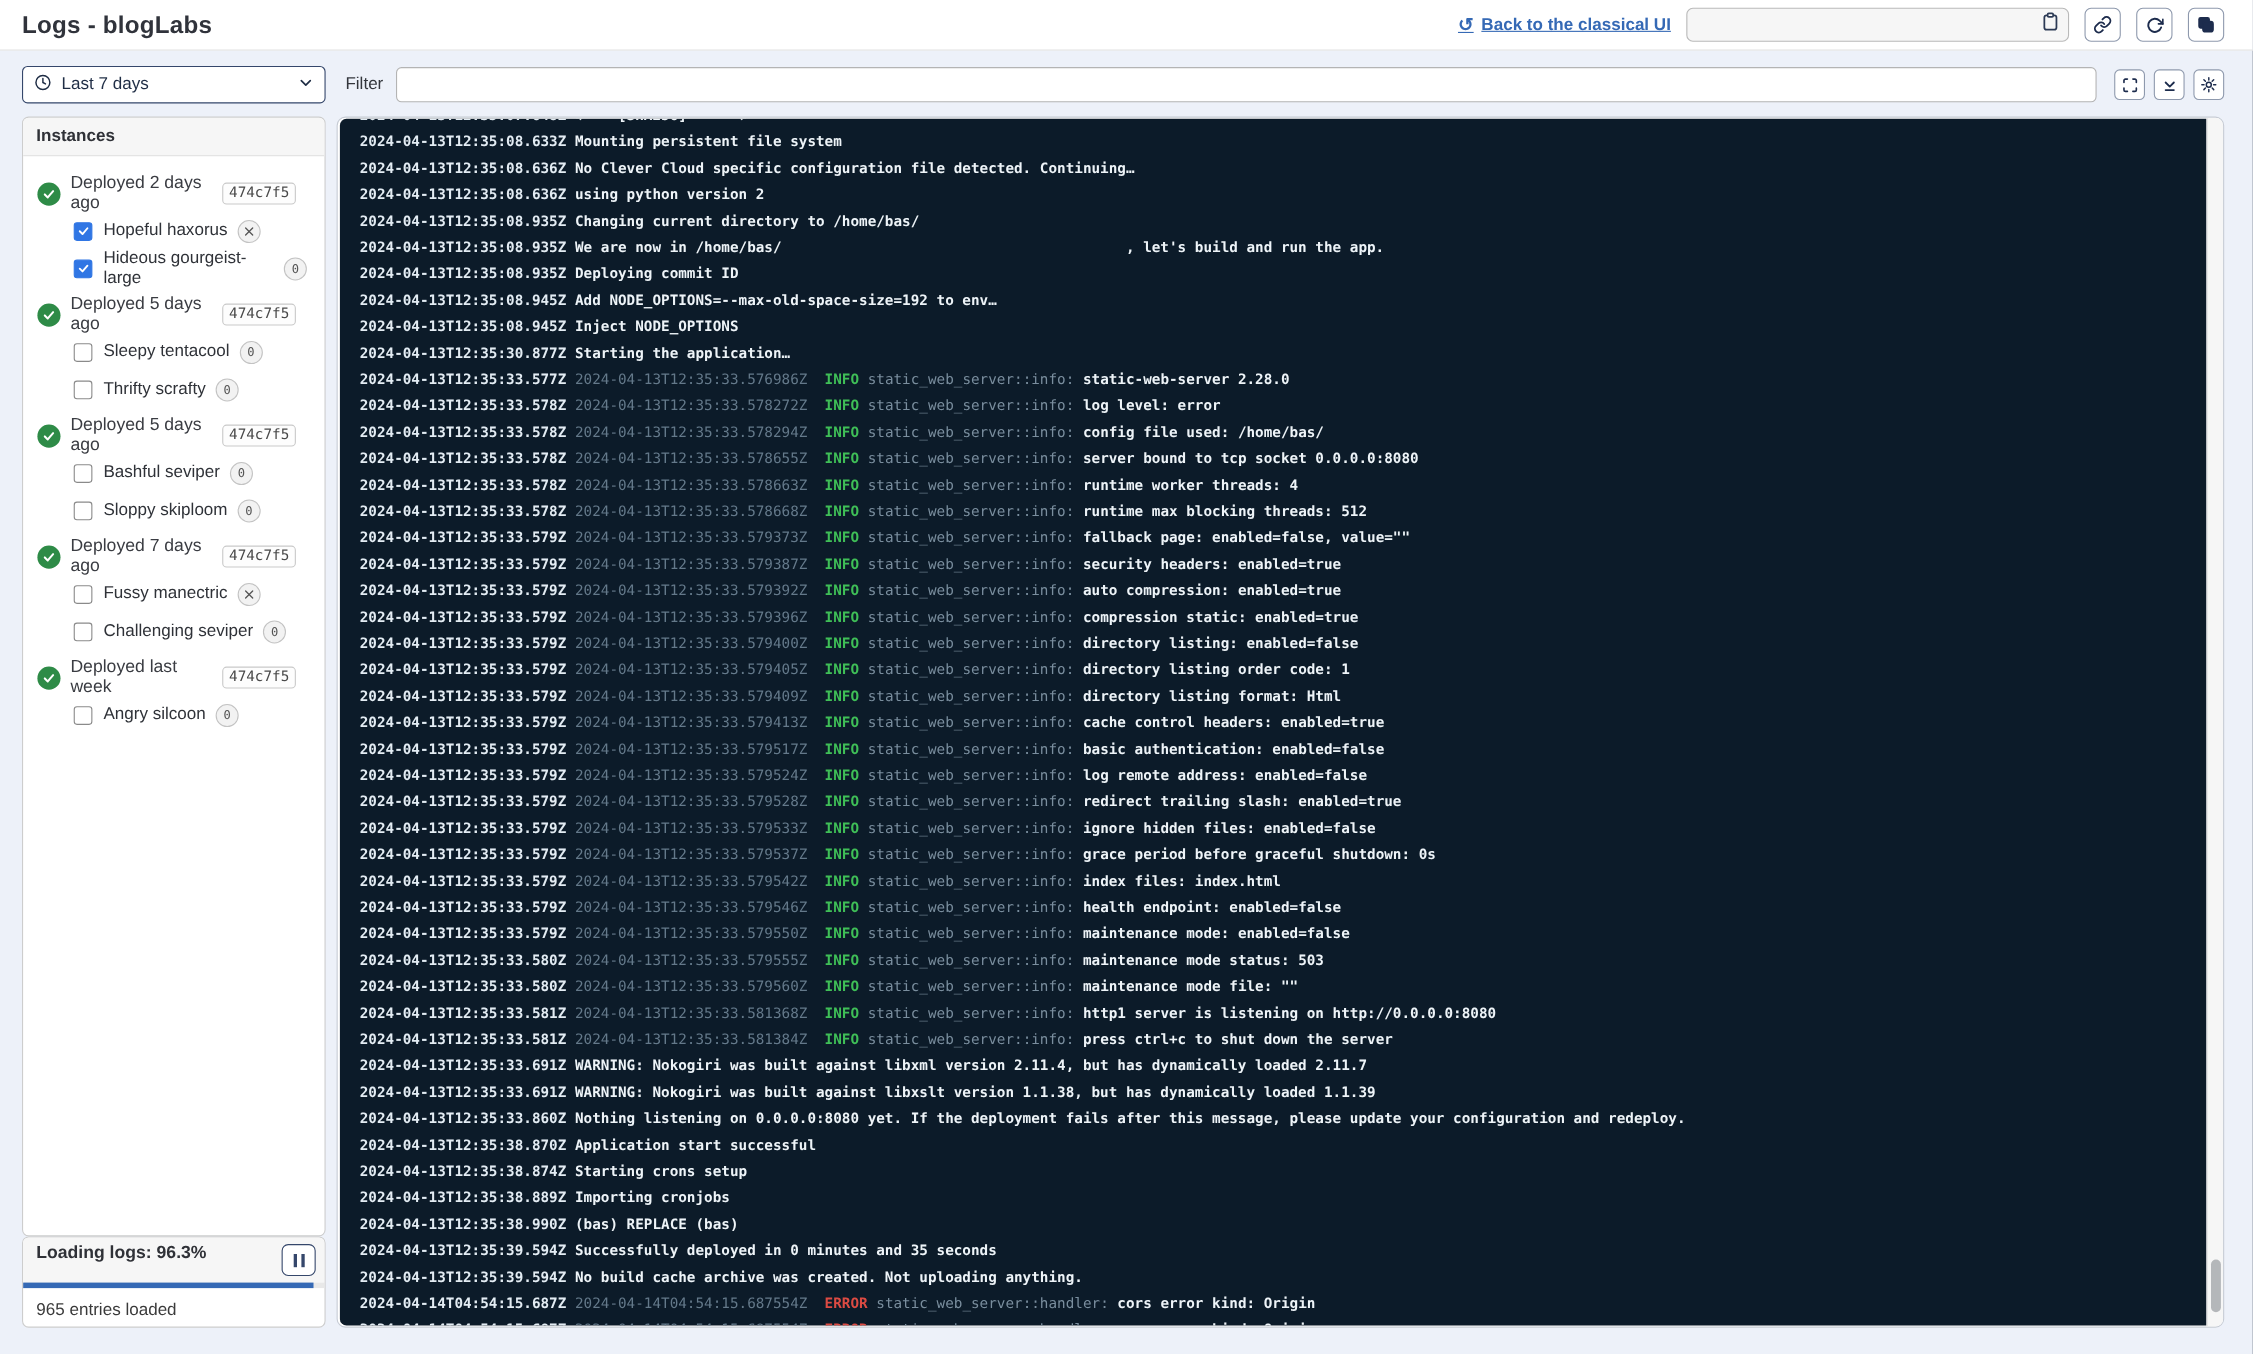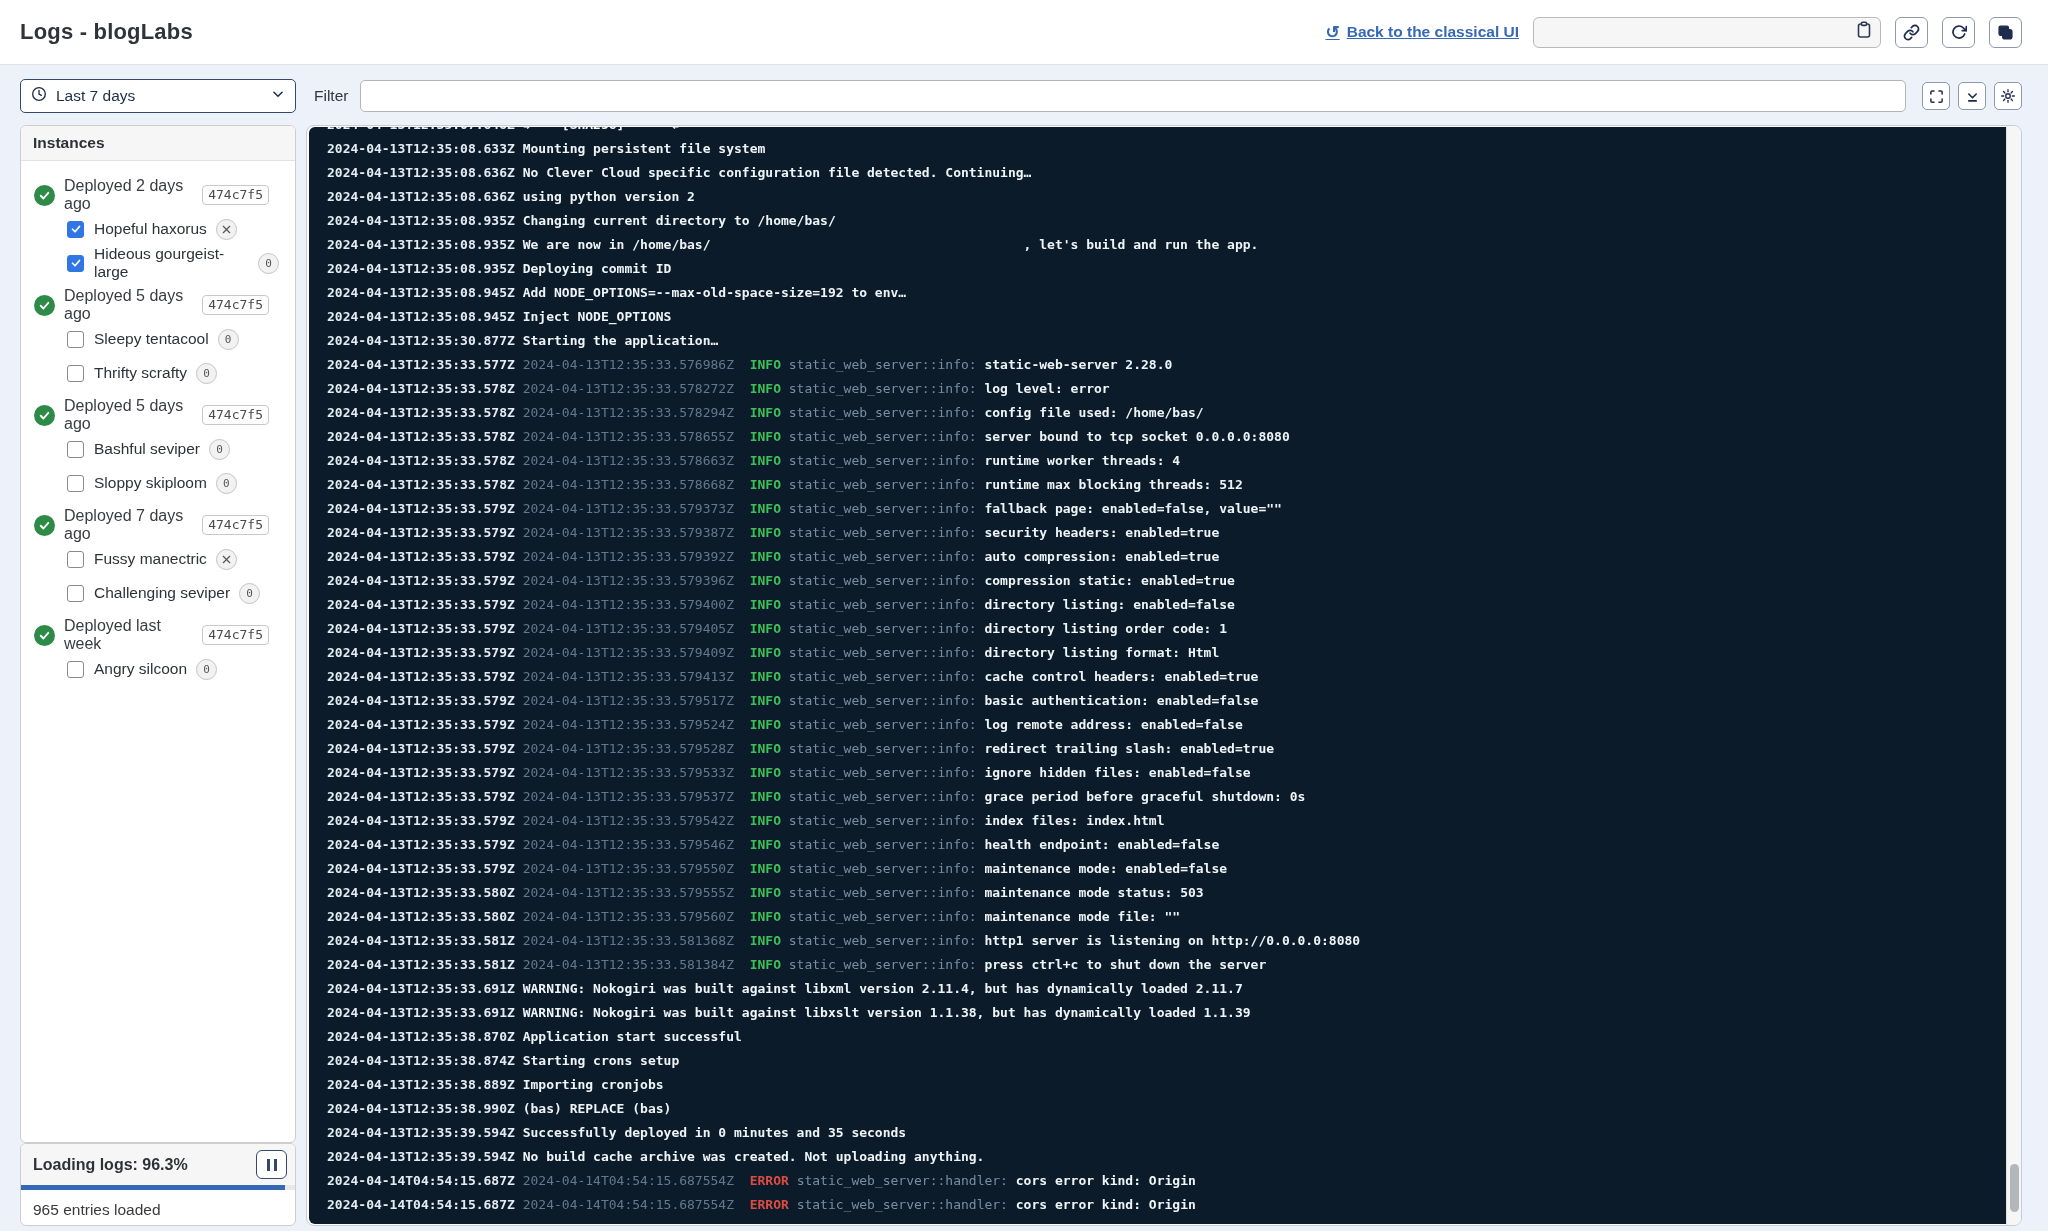--- a/index.html
+++ b/index.html
@@ -4,21 +4,21 @@
 <style>
   * { box-sizing: border-box; margin: 0; padding: 0; }
   html,body { width:2048px; height:1231px; overflow:hidden; }
   body {
     font-family: "Liberation Sans", sans-serif;
     background: var(--page-bg, #edf1f9);
     color:#2e3137;
   }
   
   .app-header{
-    height:65px; background:#fff; border-bottom:1px solid #e2e2e2;
+    height:46px; background:#fff; border-bottom:1px solid #e2e2e2;
     display:flex; align-items:center; padding:0 26px 0 20px;
   }
   .page-title{ font-size:22px; font-weight:600; color:#30333b; letter-spacing:.2px;}
   .header-right{ margin-left:auto; display:flex; align-items:center; gap:14px;}
   .back-link{ display:flex; align-items:center; gap:7px; color:var(--accent,#3569b5);
     font-size:15.5px; font-weight:600; text-decoration:underline; cursor:pointer;}
   .back-link .undo{ font-size:17px; text-decoration:none; font-weight:700;}
   .date-box{
     width:348px; height:31px; background:#f6f6f6; border:1px solid #b9b9b9;
     border-radius:6px; display:flex; align-items:center; padding:0 8px;
@@ -73,21 +73,21 @@
   }
   .checkbox.checked{ background:var(--checkbox-blue,#3076e4); border-color:var(--checkbox-blue,#3076e4); }
   .inst-name{ font-size:15.5px; color:#2f3238; margin-left:10px; }
   .circle-badge{
     width:21px; height:21px; margin-left:9px; border-radius:50%; border:1px solid #c3c3c3;
     background:#f2f2f2; color:#555; display:flex; align-items:center; justify-content:center;
     font-family:"DejaVu Sans Mono", monospace; font-size:11px; flex:none;
   }
   
   .loading-card{ margin-top:auto; }
-  .loading-head{ background:#f6f6f6; padding:6px 8px 6px 12px; display:flex; align-items:center;}
+  .loading-head{ background:#f6f6f6; padding:6px 8px 6px 12px; display:flex; }
   .loading-title{ font-size:16px; font-weight:700; color:#2f3137; }
   .pause-btn{
     margin-left:auto; width:31px; height:29px; background:#fff; border:1.5px solid #35476b;
     border-radius:6px; display:flex; align-items:center; justify-content:center; gap:4px; cursor:pointer;
   }
   .pause-btn i{ display:block; width:3px; height:12px; background:#35476b; }
   .progress-track{ height:5px; background:#e8e8e8; }
   .progress-fill{ height:100%; background:var(--accent,#3569b5); }
   .loading-body{ padding:11px 12px 13px; font-size:15.5px; color:#3a3a3a; }
   
@@ -378,20 +378,21 @@
             <div class="log-line"><span class="log-ts">2024-04-13T12:35:33.579Z</span> <span class="log-ts2">2024-04-13T12:35:33.579537Z</span>  <span class="log-level-INFO">INFO</span> <span class="log-source">static_web_server::info:</span> <span class="log-msg">grace period before graceful shutdown: 0s</span></div>
             <div class="log-line"><span class="log-ts">2024-04-13T12:35:33.579Z</span> <span class="log-ts2">2024-04-13T12:35:33.579542Z</span>  <span class="log-level-INFO">INFO</span> <span class="log-source">static_web_server::info:</span> <span class="log-msg">index files: index.html</span></div>
             <div class="log-line"><span class="log-ts">2024-04-13T12:35:33.579Z</span> <span class="log-ts2">2024-04-13T12:35:33.579546Z</span>  <span class="log-level-INFO">INFO</span> <span class="log-source">static_web_server::info:</span> <span class="log-msg">health endpoint: enabled=false</span></div>
             <div class="log-line"><span class="log-ts">2024-04-13T12:35:33.579Z</span> <span class="log-ts2">2024-04-13T12:35:33.579550Z</span>  <span class="log-level-INFO">INFO</span> <span class="log-source">static_web_server::info:</span> <span class="log-msg">maintenance mode: enabled=false</span></div>
             <div class="log-line"><span class="log-ts">2024-04-13T12:35:33.580Z</span> <span class="log-ts2">2024-04-13T12:35:33.579555Z</span>  <span class="log-level-INFO">INFO</span> <span class="log-source">static_web_server::info:</span> <span class="log-msg">maintenance mode status: 503</span></div>
             <div class="log-line"><span class="log-ts">2024-04-13T12:35:33.580Z</span> <span class="log-ts2">2024-04-13T12:35:33.579560Z</span>  <span class="log-level-INFO">INFO</span> <span class="log-source">static_web_server::info:</span> <span class="log-msg">maintenance mode file: ""</span></div>
             <div class="log-line"><span class="log-ts">2024-04-13T12:35:33.581Z</span> <span class="log-ts2">2024-04-13T12:35:33.581368Z</span>  <span class="log-level-INFO">INFO</span> <span class="log-source">static_web_server::info:</span> <span class="log-msg">http1 server is listening on http://0.0.0.0:8080</span></div>
             <div class="log-line"><span class="log-ts">2024-04-13T12:35:33.581Z</span> <span class="log-ts2">2024-04-13T12:35:33.581384Z</span>  <span class="log-level-INFO">INFO</span> <span class="log-source">static_web_server::info:</span> <span class="log-msg">press ctrl+c to shut down the server</span></div>
             <div class="log-line"><span class="log-ts">2024-04-13T12:35:33.691Z</span> <span class="log-msg">WARNING: Nokogiri was built against libxml version 2.11.4, but has dynamically loaded 2.11.7</span></div>
             <div class="log-line"><span class="log-ts">2024-04-13T12:35:33.691Z</span> <span class="log-msg">WARNING: Nokogiri was built against libxslt version 1.1.38, but has dynamically loaded 1.1.39</span></div>
+            <div class="log-line"><span class="log-ts">2024-04-13T12:35:33.860Z</span> <span class="log-msg">Nothing listening on 0.0.0.0:8080 yet. If the deployment fails after this message, please update your configuration and redeploy.</span></div>
             <div class="log-line"><span class="log-ts">2024-04-13T12:35:38.870Z</span> <span class="log-msg">Application start successful</span></div>
             <div class="log-line"><span class="log-ts">2024-04-13T12:35:38.874Z</span> <span class="log-msg">Starting crons setup</span></div>
             <div class="log-line"><span class="log-ts">2024-04-13T12:35:38.889Z</span> <span class="log-msg">Importing cronjobs</span></div>
             <div class="log-line"><span class="log-ts">2024-04-13T12:35:38.990Z</span> <span class="log-msg">(bas) REPLACE (bas)</span></div>
             <div class="log-line"><span class="log-ts">2024-04-13T12:35:39.594Z</span> <span class="log-msg">Successfully deployed in 0 minutes and 35 seconds</span></div>
             <div class="log-line"><span class="log-ts">2024-04-13T12:35:39.594Z</span> <span class="log-msg">No build cache archive was created. Not uploading anything.</span></div>
             <div class="log-line"><span class="log-ts">2024-04-14T04:54:15.687Z</span> <span class="log-ts2">2024-04-14T04:54:15.687554Z</span>  <span class="log-level-ERROR">ERROR</span> <span class="log-source">static_web_server::handler:</span> <span class="log-msg">cors error kind: Origin</span></div>
             <div class="log-line"><span class="log-ts">2024-04-14T04:54:15.687Z</span> <span class="log-ts2">2024-04-14T04:54:15.687554Z</span>  <span class="log-level-ERROR">ERROR</span> <span class="log-source">static_web_server::handler:</span> <span class="log-msg">cors error kind: Origin</span></div>
           </div>
       </div>

